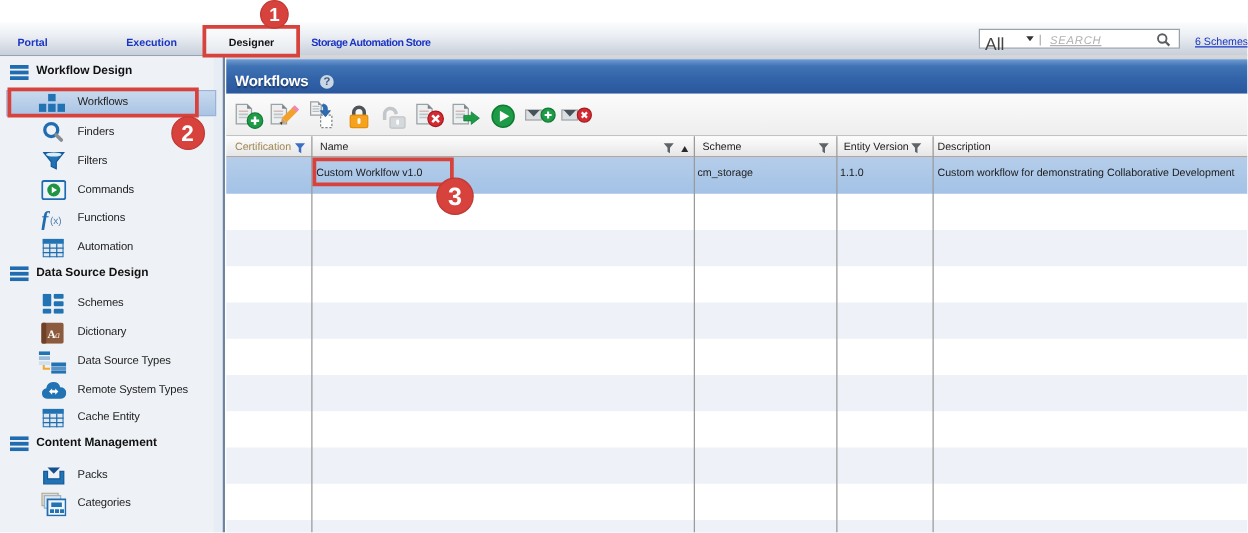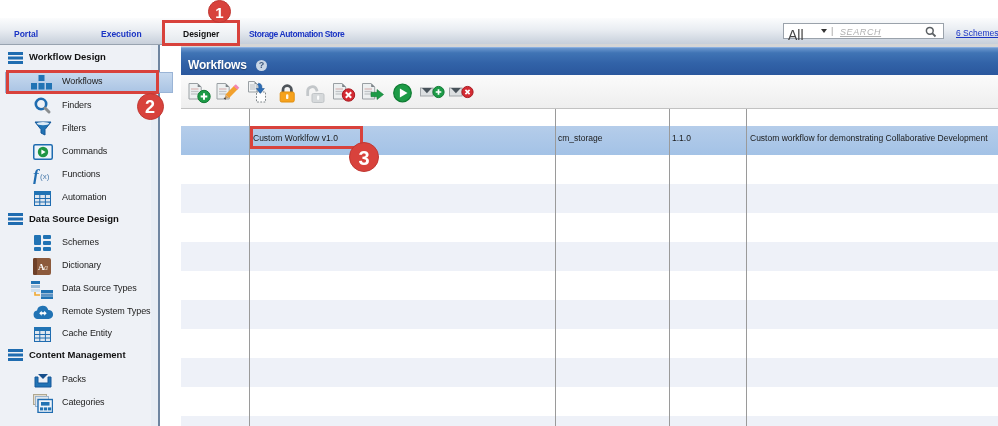--- a/index.html
+++ b/index.html
@@ -19,21 +19,21 @@
   border-bottom:1px solid #98a3b0; font-size:8.5px; }
 .tab { position:absolute; top:11px; font-weight:bold; color:#1a34c4; }
 #tab-designer { color:#111; font-weight:bold; }
 
 
 #searchbox { position:absolute; left:783px; top:23px; width:161px; height:16px;
   background:#fff; border:1px solid #9aa2ab; font-size:10px; }
 #schemes { position:absolute; left:956px; top:27.5px; font-size:8.5px; color:#1a34c4; text-decoration:underline; white-space:nowrap; }
 
 
-#sidebar { position:absolute; left:0; top:45px; width:160px; height:381px;
+#sidebar { position:absolute; left:0; top:45px; width:180px; height:381px;
   background:#eef1f6; border-right:2px solid #6e85a0; }
 #sbscroll { position:absolute; right:0px; top:0; width:7px; height:381px; background:#e7edf4;}
 .sbhead { position:absolute; left:29px; font-size:9.5px; font-weight:bold; color:#111; }
 .sbitem { position:absolute; left:62px; font-size:9px; letter-spacing:-0.1px; color:#222; }
 .sbicon { position:absolute; left:33px; }
 .sbhicon { position:absolute; left:8px; }
 #wfsel { position:absolute; left:5px; top:27px; width:168px; height:21px;
   background:linear-gradient(#c7d9ee,#aac4e4); border:1px solid #9ab4d6; }
 
 
@@ -330,20 +330,39 @@
           <circle cx="18.5" cy="9" r="5.6" fill="#1d9b47" stroke="#127a35"></circle>
           <path d="M18.5,6.2 v5.6 M15.7,9 h5.6" stroke="#fff" stroke-width="1.7"></path>
         </g>
 
       <g transform="translate(268,6)">
           <use href="#env"></use>
           <circle cx="18.5" cy="9" r="5.6" fill="#d42b33" stroke="#a81b22"></circle>
           <path d="M16.4,6.9 l4.2,4.2 M20.6,6.9 l-4.2,4.2" stroke="#fff" stroke-width="1.7"></path>
         </g>
     </svg>
+    <div id="thead">
+      <div class="col" style="left:7px;color:#a08850;">Certification</div>
+      <div class="col" style="left:75px;">Name</div>
+      <div class="col" style="left:381px;">Scheme</div>
+      <div class="col" style="left:494px;">Entity Version</div>
+      <div class="col" style="left:569px;">Description</div>
+      <svg width="817" height="17" style="position:absolute;left:0;top:0;">
+        <defs>
+            <g id="funnel">
+              <path d="M0,0 h8 l-3,3.6 v4.4 l-2,-1.2 v-3.2 z"></path>
+            </g>
+          </defs>
+        <use href="#funnel" x="55" y="5.5" fill="#3a6fc4"></use>
+        <use href="#funnel" x="350" y="5.5" fill="#606468"></use>
+        <path d="M364,12.5 l2.8,-4.8 l2.8,4.8 z" fill="#2a2a2a"></path>
+        <use href="#funnel" x="474" y="5.5" fill="#606468"></use>
+        <use href="#funnel" x="548" y="5.5" fill="#606468"></use>
+      </svg>
+    </div>
     <div id="selrow">
       <span style="position:absolute;left:72px;top:7px;">Custom Worklfow v1.0</span>
       <span style="position:absolute;left:377px;top:7px;">cm_storage</span>
       <span style="position:absolute;left:491px;top:7px;">1.1.0</span>
       <span style="position:absolute;left:569px;top:7px;">Custom workflow for demonstrating Collaborative Development</span>
     </div>
     <div id="rows">
       <div class="stripe" style="top:29px;"></div>
       <div class="stripe" style="top:87px;"></div>
       <div class="stripe" style="top:145px;"></div>

